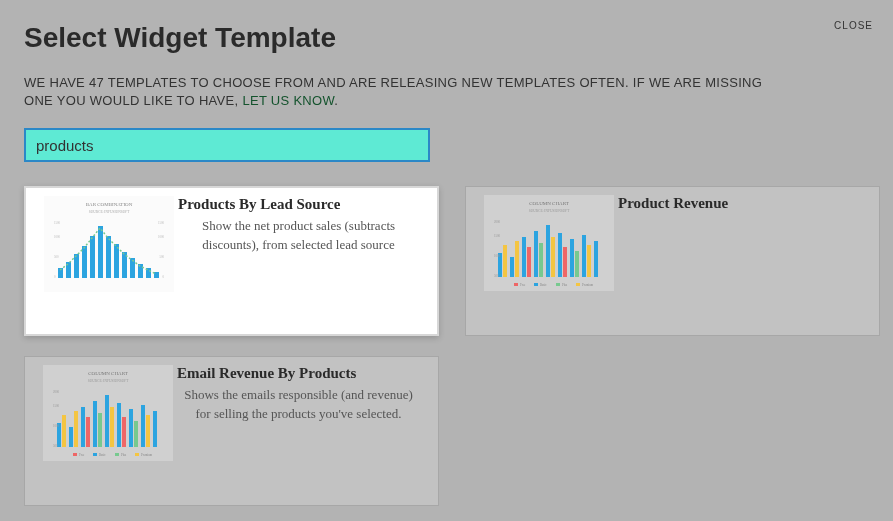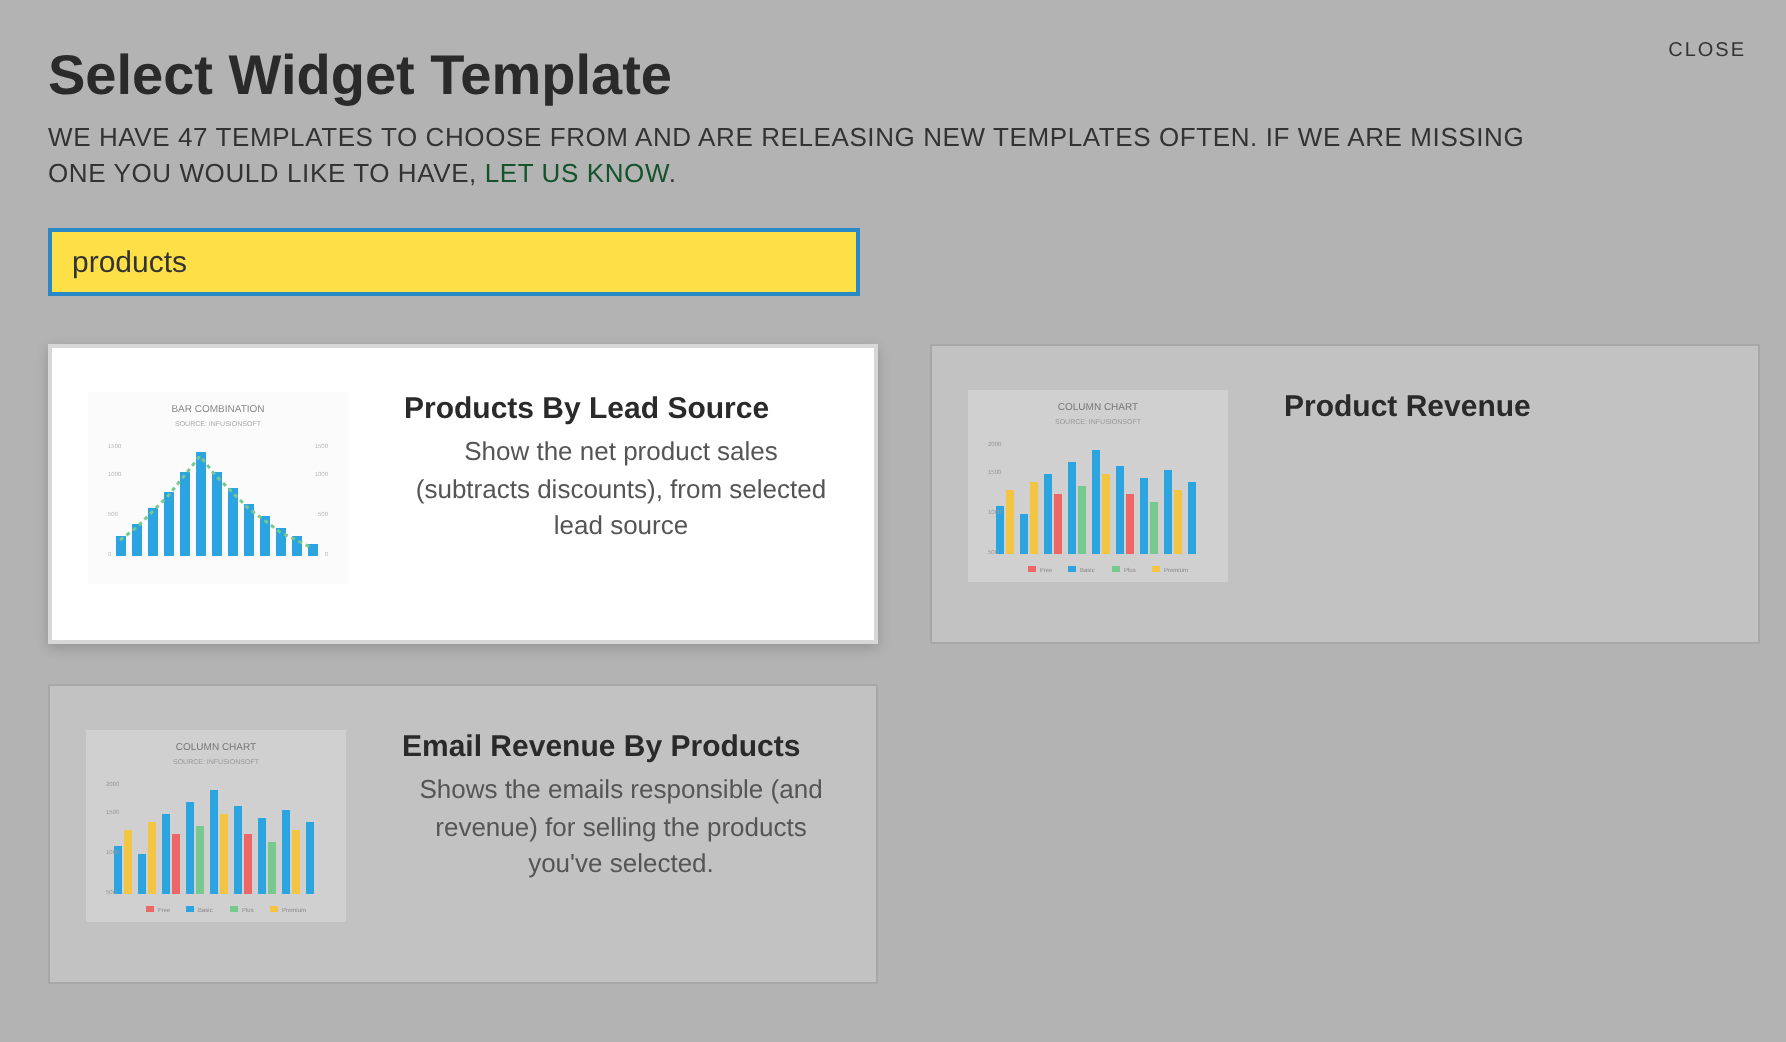--- a/index.html
+++ b/index.html
@@ -21,21 +21,21 @@
     color: #333;
     cursor: pointer;
   }
   .container {
     padding: 22px 24px;
   }
   h1 {
     font-size: 28px;
     font-weight: 700;
     color: #2a2a2a;
-    margin-bottom: 6px;
+    margin-bottom: 20px;
   }
   .subtitle {
     font-size: 13px;
     line-height: 1.4;
     color: #333;
     letter-spacing: 0.3px;
     max-width: 760px;
   }
   .subtitle a {
     color: #14532d;
@@ -47,46 +47,47 @@
     gap: 30px;
     margin-top: 18px;
     margin-bottom: 24px;
   }
   .search-input {
     width: 406px;
     height: 34px;
     padding: 0 10px;
     font-size: 15px;
     color: #333;
-    background: #fde047;
+    background: #5eead4;
     border: 2px solid #2b88c7;
     outline: none;
   }
   .category-select {
     width: 400px;
     height: 34px;
     padding: 0 8px;
     font-size: 15px;
     color: #333;
     background: #b3b3b3;
     border: 1px solid #999;
   }
   .cards {
     display: grid;
     grid-template-columns: repeat(2, 415px);
     gap: 20px 26px;
   }
   .card {
     background: #c2c2c2;
     border: 1px solid #a7a7a7;
-    padding: 22px 18px;
+    padding: 8px 18px;
     display: flex;
-    gap: 28px;
+    gap: 4px;
     min-height: 150px;
     cursor: pointer;
+    font-family: Liberation Serif, serif;
   }
   .card.selected {
     background: #ffffff;
     border: 2px solid #d7d7d7;
     box-shadow: 0 2px 6px rgba(0,0,0,0.18);
   }
   .thumb {
     width: 130px;
     height: 96px;
     flex-shrink: 0;

